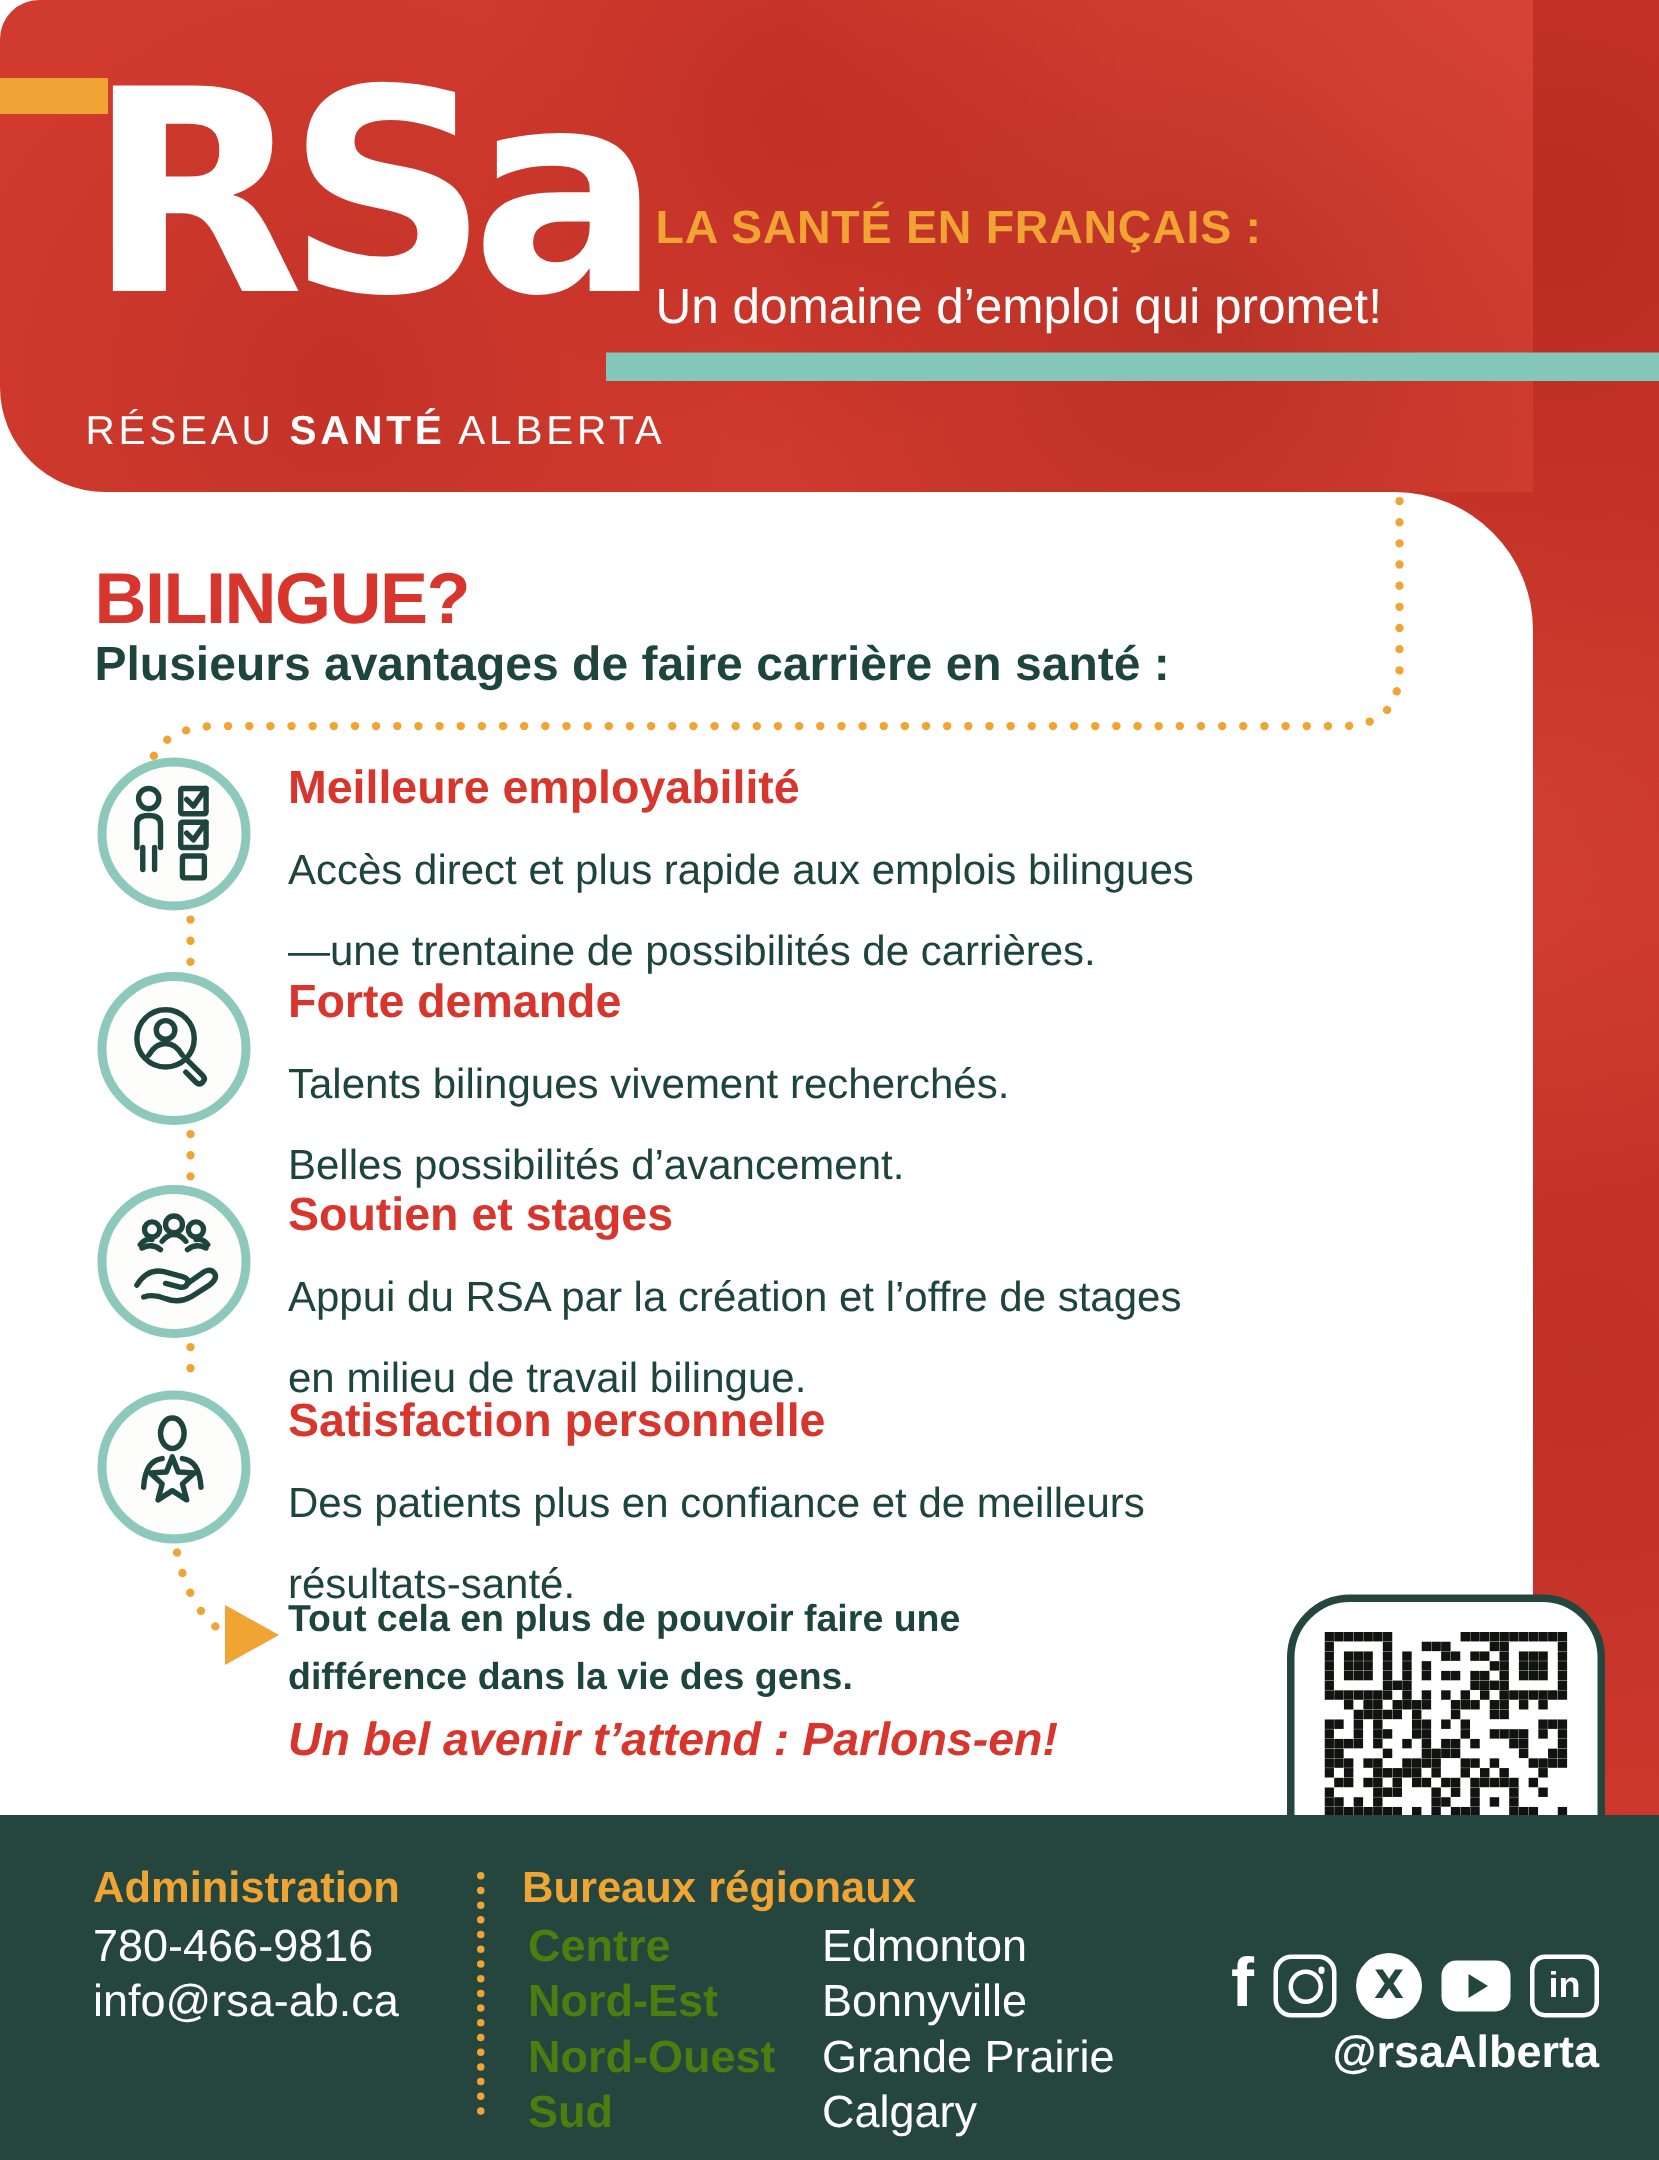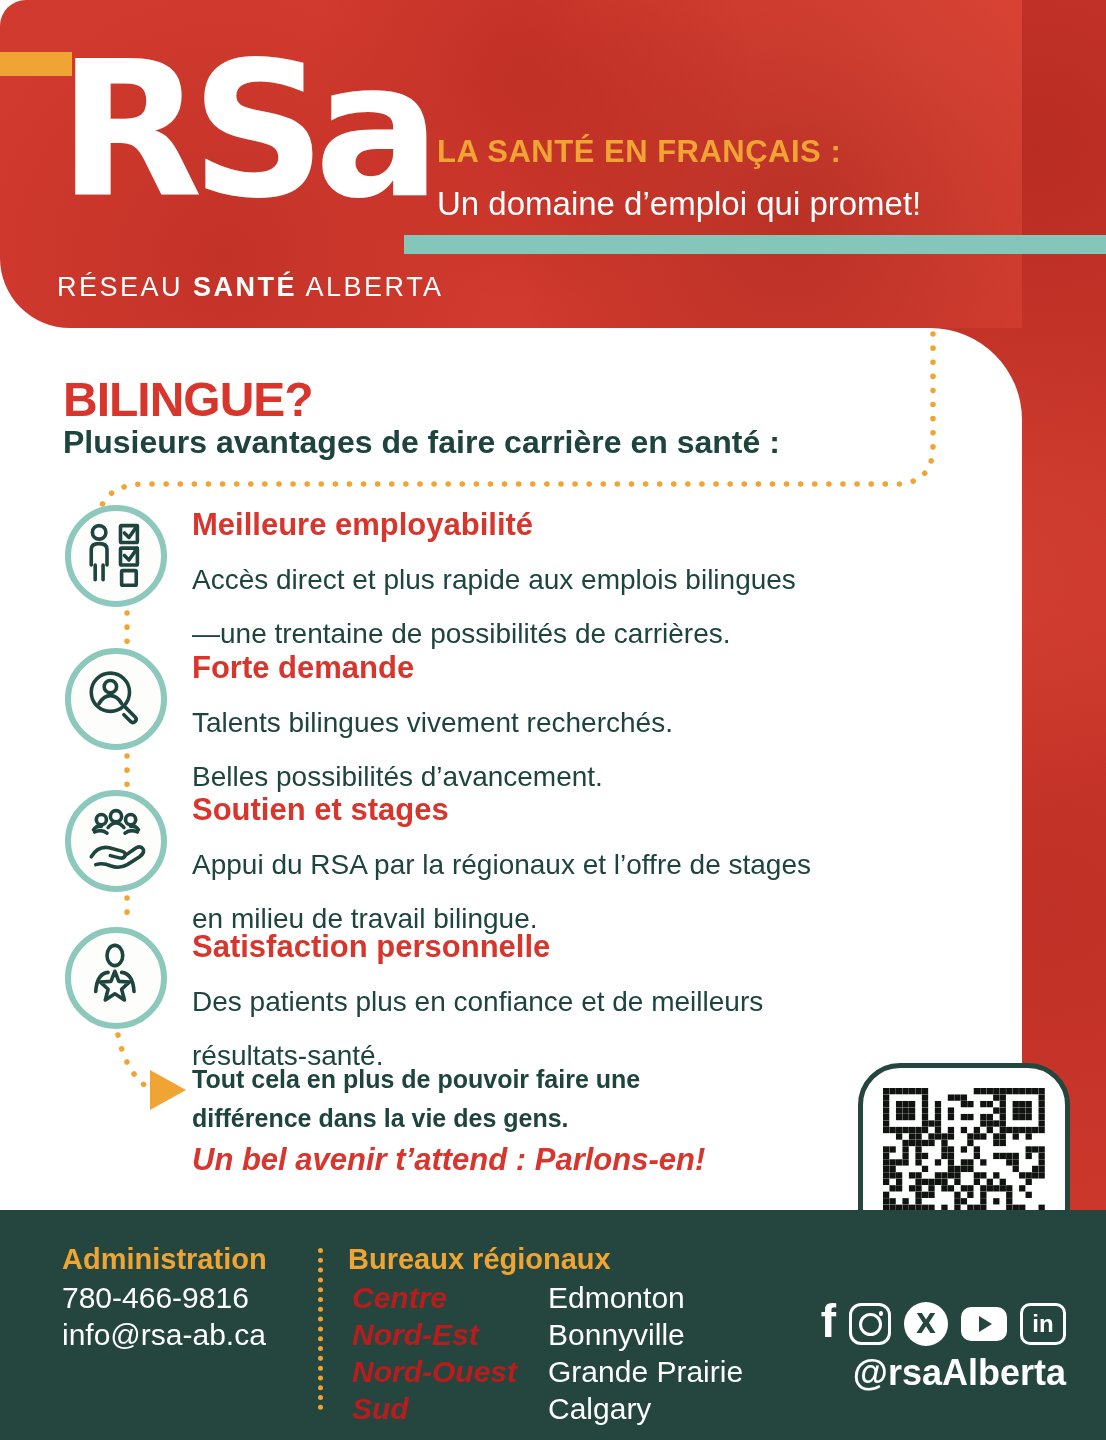--- a/index.html
+++ b/index.html
@@ -57,36 +57,36 @@
   .qr-box{position:absolute;left:858px;top:1063px;width:212px;height:212px;background:#ffffff;
         border:5px solid #24463F;border-radius:42px;box-sizing:border-box;
         display:flex;align-items:center;justify-content:center;}
   .qr-box svg{width:162px;height:162px;}
 
   
   .footer{position:absolute;left:0;top:1210px;width:1106px;height:230px;background:#24463F;}
   .f-label{position:absolute;font-size:29px;font-weight:bold;color:#F0A433;}
   .f-white{position:absolute;font-size:30px;color:#ffffff;font-weight:300;}
   .f-divider{position:absolute;left:318px;top:1248px;height:162px;border-left:5px dotted #F0A433;}
-  .f-region{position:absolute;left:352px;font-size:30px;font-weight:bold;color:#b91c1c;font-style:italic;}
+  .f-region{position:absolute;left:352px;font-size:30px;font-weight:bold;color:#4d7c0f;}
   .f-city{position:absolute;left:548px;font-size:30px;color:#ffffff;font-weight:300;}
   .social-row{position:absolute;right:40px;top:1300px;display:flex;align-items:center;gap:13px;}
   .si{display:flex;align-items:center;justify-content:center;color:#ffffff;box-sizing:border-box;}
   .si-f{font-size:46px;font-weight:bold;font-family:"Liberation Sans",sans-serif;margin-top:-6px;}
   .si-ig{width:42px;height:42px;border:3.5px solid #fff;border-radius:12px;position:relative;}
   .si-ig .lens{width:17px;height:17px;border:3.5px solid #fff;border-radius:50%;}
   .si-ig .dot{position:absolute;right:5px;top:5px;width:4.5px;height:4.5px;background:#fff;border-radius:50%;}
   .si-x{width:44px;height:44px;border-radius:50%;background:#fff;color:#24463F;
         font-weight:bold;font-size:26px;font-family:"DejaVu Sans",sans-serif;}
   .si-yt{width:46px;height:34px;background:#fff;border-radius:10px;}
   .si-yt .tri{width:0;height:0;border-top:8px solid transparent;border-bottom:8px solid transparent;
         border-left:13px solid #24463F;margin-left:3px;}
   .si-in{width:46px;height:42px;border:3.5px solid #fff;border-radius:10px;
         font-weight:bold;font-size:24px;}
-  .handle{position:absolute;right:40px;top:1352px;font-size:36px;font-weight:bold;color:#ffffff;}
+  .handle{position:absolute;right:40px;top:1352px;font-size:30px;font-weight:bold;color:#ffffff;}
   .website{position:absolute;right:40px;top:1388px;font-size:37px;font-weight:bold;color:#F0A433;}
 
   .icon-stroke{stroke:#1E443E;stroke-width:3.2;fill:none;stroke-linecap:round;stroke-linejoin:round;}
 </style>
 </head>
 <body>
 
 <div class="page">
 
   <div class="red-col"></div>
@@ -166,21 +166,21 @@
         <circle cx="45" cy="13" r="4.5"></circle>
         <path d="M12 22 Q15 18 19 19 M25 20 Q28 16 32 16 Q36 16 39 20 M45 19 Q49 18 52 22"></path>
         <path d="M13 24 Q19 21 24 25 M40 25 Q45 21 51 24"></path>
         <path d="M10 46 Q16 36 26 38 L37 41 Q41 42 40 45 Q39 48 35 47 L27 45"></path>
         <path d="M40 45 L50 38 Q54 36 56 39 Q58 42 53 46 L42 53 Q35 57 27 54 Q20 51 14 53"></path>
       </g>
         </svg>
     </div>
     <div class="b-text">
       <div class="b-title">Soutien et stages</div>
-      <div class="b-line">Appui du RSA par la régionaux et l’offre de stages</div>
+      <div class="b-line">Appui du RSA par la création et l’offre de stages</div>
       <div class="b-line">en milieu de travail bilingue.</div>
     </div>
   </div>
 
   <div class="benefit" style="top:927px">
     <div class="b-circle">
       <svg viewBox="0 0 64 64">
           <g class="icon-stroke">
         <ellipse cx="31" cy="12" rx="7" ry="9"></ellipse>
         <path d="M14 44 Q15 28 25 27 M37 27 Q47 28 48 44"></path>

